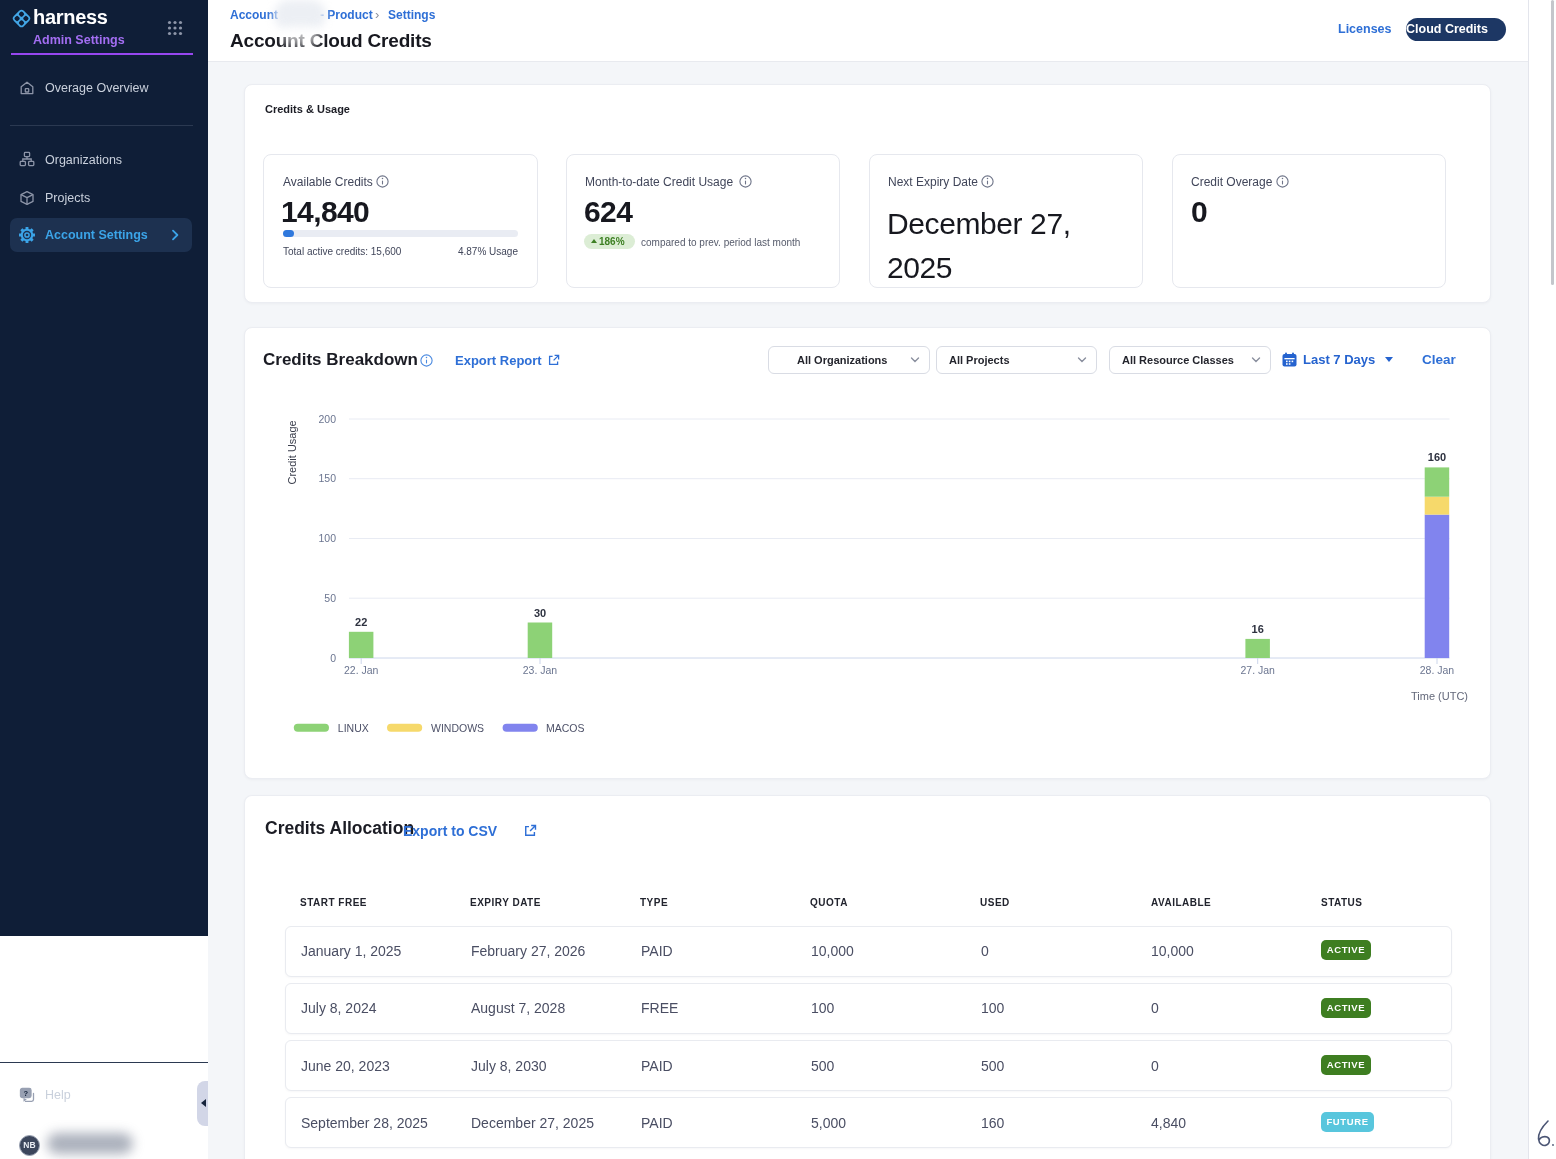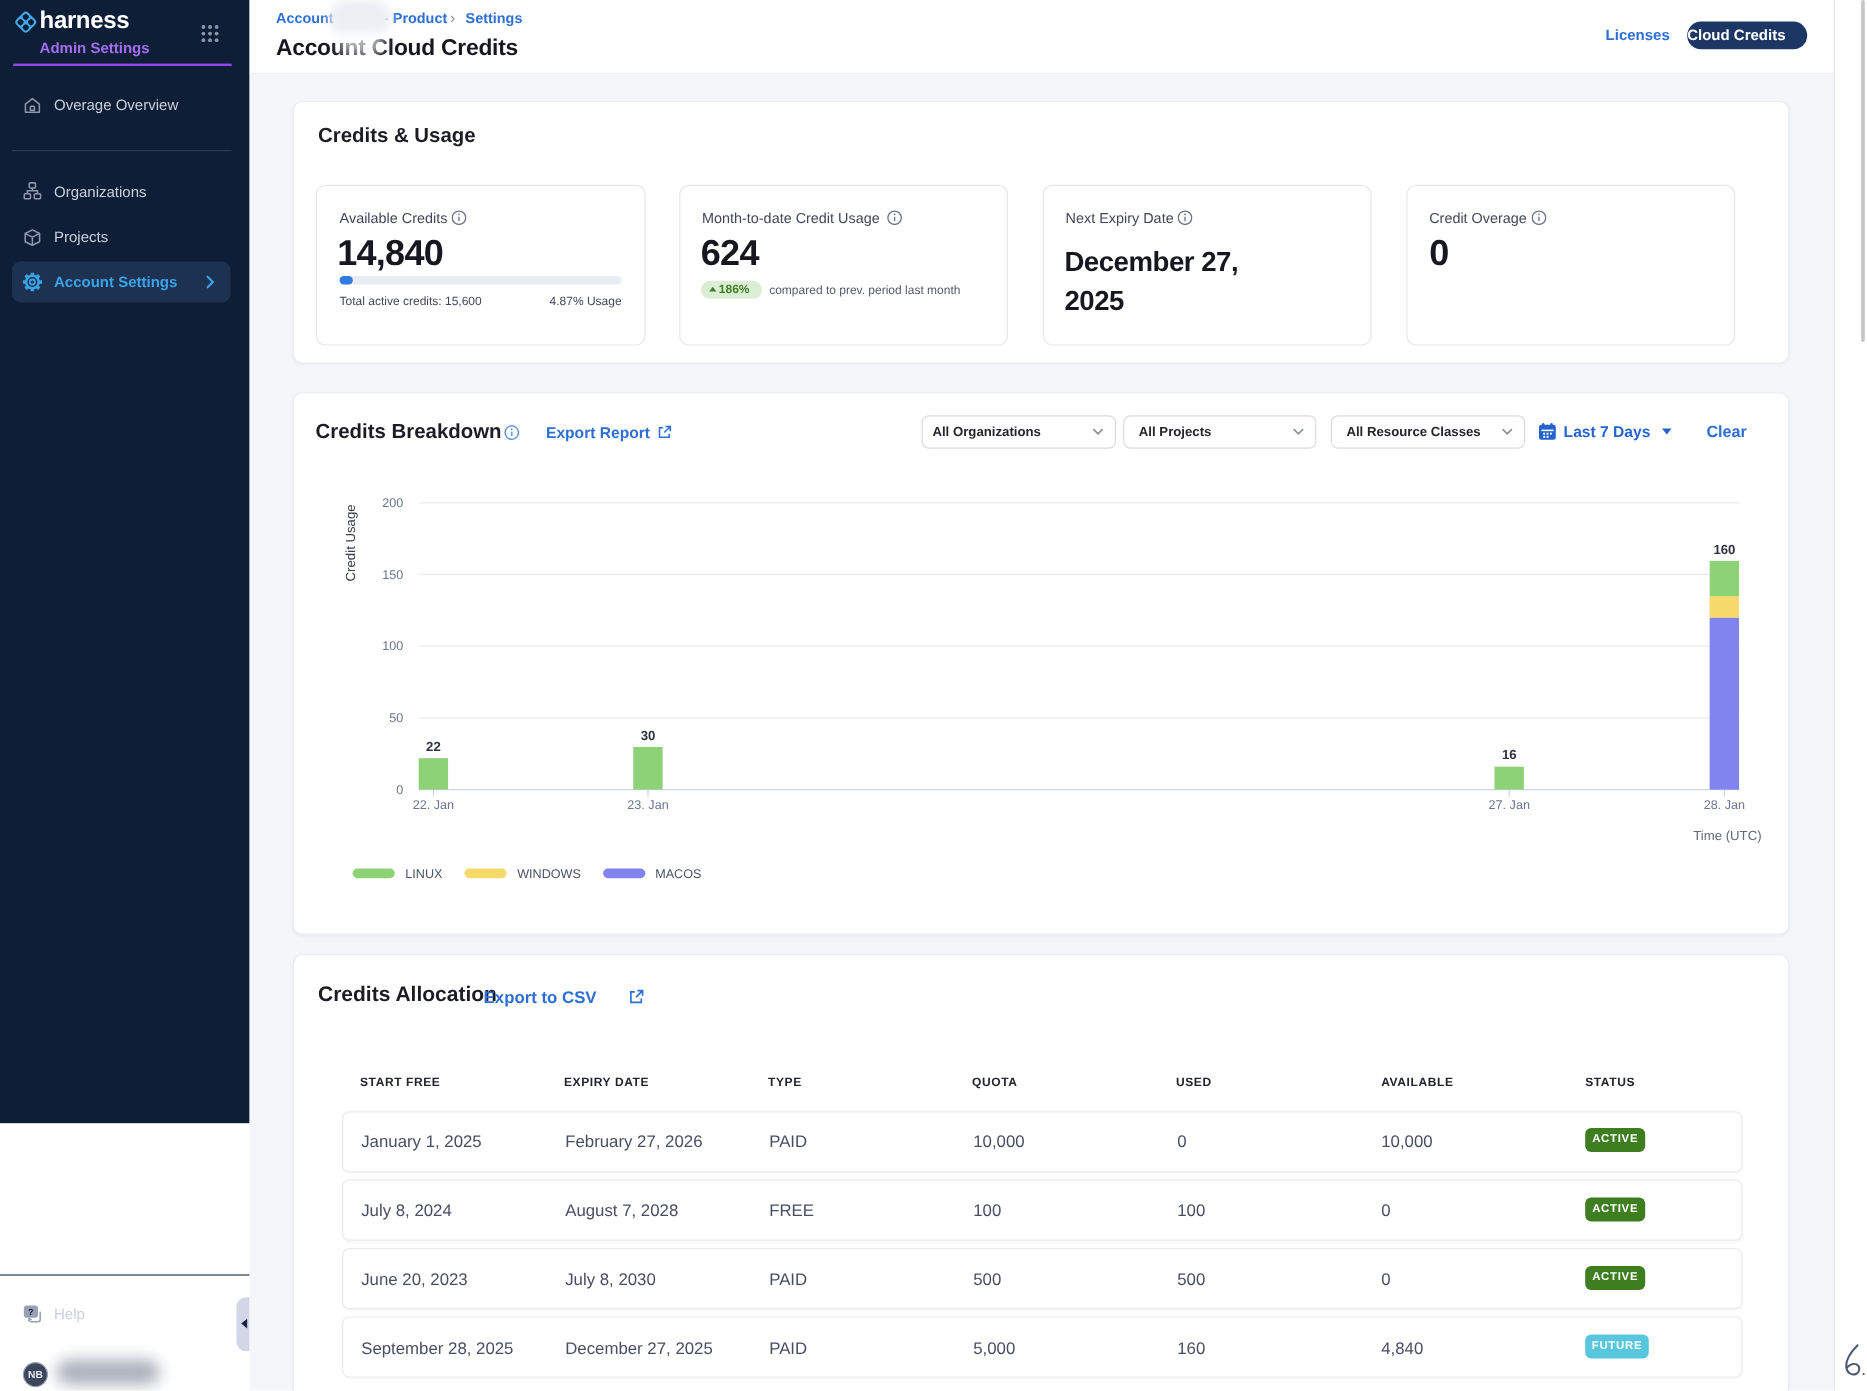--- a/index.html
+++ b/index.html
@@ -91,21 +91,21 @@
 <div class="a" style="left:282px;top:26px;width:38px;height:20px;background:#fff;border-radius:10px;filter:blur(5px);opacity:.65"></div>
 <div class="a" style="left:1338px;top:22px;font-size:12.5px;font-weight:bold;color:#2e6fd6">Licenses</div>
 <div class="a" style="left:1406px;top:18px;width:100px;height:23px;background:#1d3764;border-radius:12px;color:#fff;font-size:12.5px;font-weight:bold;text-align:left;line-height:23px">Cloud Credits</div>
 
 <div class="a" style="left:208px;top:62px;width:1320px;height:1097px;background:#f4f6f9"></div>
 <div class="a" style="left:1528px;top:0;width:1px;height:1159px;background:#e3e5ec"></div>
 
 <div class="a" style="left:1551px;top:0;width:3px;height:285px;background:#c4c6cb;border-radius:2px"></div>
 
 <div class="card" style="top:84px;height:219px"></div>
-<div class="a" style="left:265px;top:103px;font-size:17px;font-weight:bold;color:#1b1c24">Credits &amp; Usage</div>
+<div class="a" style="left:265px;top:103px;font-size:11px;font-weight:bold;color:#1b1c24">Credits &amp; Usage</div>
 
 <div class="scard" style="left:263px;top:154px;width:275px;height:134px"></div>
 <div class="a" style="left:283px;top:175px;font-size:12px;color:#41465a">Available Credits</div>
 <svg class="a" style="left:376px;top:175px" width="13" height="13" viewBox="0 0 13 13" fill="none" stroke="#6e7488" stroke-width="1.1">
   <circle cx="6.5" cy="6.5" r="5.6"></circle>
       <path d="M6.5 5.7 L6.5 9.4"></path>
       <circle cx="6.5" cy="3.6" r="0.75" fill="#6e7488" stroke="none"></circle>
 </svg>
 <div class="a" style="left:281px;top:195px;font-size:30px;font-weight:bold;color:#17181f;letter-spacing:-.6px">14,840</div>
 <div class="a" style="left:283px;top:230px;width:235px;height:7px;background:#e9ecf3;border-radius:4px">
@@ -128,21 +128,21 @@
 </div>
 <div class="a" style="left:641px;top:236.5px;font-size:10px;color:#565b6b">compared to prev. period last month</div>
 
 <div class="scard" style="left:869px;top:154px;width:274px;height:134px"></div>
 <div class="a" style="left:888px;top:175px;font-size:12px;color:#41465a">Next Expiry Date</div>
 <svg class="a" style="left:981px;top:175px" width="13" height="13" viewBox="0 0 13 13" fill="none" stroke="#6e7488" stroke-width="1.1">
   <circle cx="6.5" cy="6.5" r="5.6"></circle>
       <path d="M6.5 5.7 L6.5 9.4"></path>
       <circle cx="6.5" cy="3.6" r="0.75" fill="#6e7488" stroke="none"></circle>
 </svg>
-<div class="a" style="left:887px;top:202px;font-size:23px;font-weight:bold;color:#17181f;letter-spacing:-.4px;line-height:32px">December 27,<br>2025</div>
+<div class="a" style="left:887px;top:202px;font-size:30px;font-weight:normal;color:#17181f;letter-spacing:-.4px;line-height:44px">December 27,<br>2025</div>
 
 <div class="scard" style="left:1172px;top:154px;width:274px;height:134px"></div>
 <div class="a" style="left:1191px;top:175px;font-size:12px;color:#41465a">Credit Overage</div>
 <svg class="a" style="left:1276px;top:175px" width="13" height="13" viewBox="0 0 13 13" fill="none" stroke="#6e7488" stroke-width="1.1">
   <circle cx="6.5" cy="6.5" r="5.6"></circle>
       <path d="M6.5 5.7 L6.5 9.4"></path>
       <circle cx="6.5" cy="3.6" r="0.75" fill="#6e7488" stroke="none"></circle>
 </svg>
 <div class="a" style="left:1191px;top:195px;font-size:30px;font-weight:bold;color:#17181f">0</div>
 
@@ -152,21 +152,21 @@
   <circle cx="6.5" cy="6.5" r="5.6"></circle>
       <path d="M6.5 5.7 L6.5 9.4"></path>
       <circle cx="6.5" cy="3.6" r="0.75" fill="#4b8ae0" stroke="none"></circle>
 </svg>
 <div class="a" style="left:455px;top:353px;font-size:13px;font-weight:bold;color:#2e6fd6">Export Report</div>
 <svg class="a" style="left:548px;top:354px" width="12" height="12" viewBox="0 0 12 12" fill="none" stroke="#2e6fd6" stroke-width="1.3">
   <path d="M4.6 2.4 L1.6 2.4 L1.6 10.4 L9.6 10.4 L9.6 7.4"></path>
   <path d="M6.6 1.4 L10.6 1.4 L10.6 5.4 M10.6 1.4 L5.6 6.4"></path>
 </svg>
 <div class="a" style="left:768px;top:346px;width:162px;height:28px;background:#fff;border:1px solid #d9dce4;border-radius:6px;box-sizing:border-box">
-  <div style="position:absolute;left:8px;top:0;line-height:26px;font-size:11px;font-weight:600;color:#24252d">All Organizations</div>
+  <div style="position:absolute;left:28px;top:0;line-height:26px;font-size:11px;font-weight:600;color:#24252d">All Organizations</div>
   <svg style="position:absolute;right:9px;top:9px" width="10" height="8" viewBox="0 0 10 8" fill="none" stroke="#8a8f9e" stroke-width="1.4" stroke-linecap="round">
         <path d="M1.5 2 L5 5.5 L8.5 2"></path>
       </svg>
 </div>
 <div class="a" style="left:936px;top:346px;width:161px;height:28px;background:#fff;border:1px solid #d9dce4;border-radius:6px;box-sizing:border-box">
   <div style="position:absolute;left:12px;top:0;line-height:26px;font-size:11px;font-weight:600;color:#24252d">All Projects</div>
   <svg style="position:absolute;right:9px;top:9px" width="10" height="8" viewBox="0 0 10 8" fill="none" stroke="#8a8f9e" stroke-width="1.4" stroke-linecap="round">
         <path d="M1.5 2 L5 5.5 L8.5 2"></path>
       </svg>
 </div>

